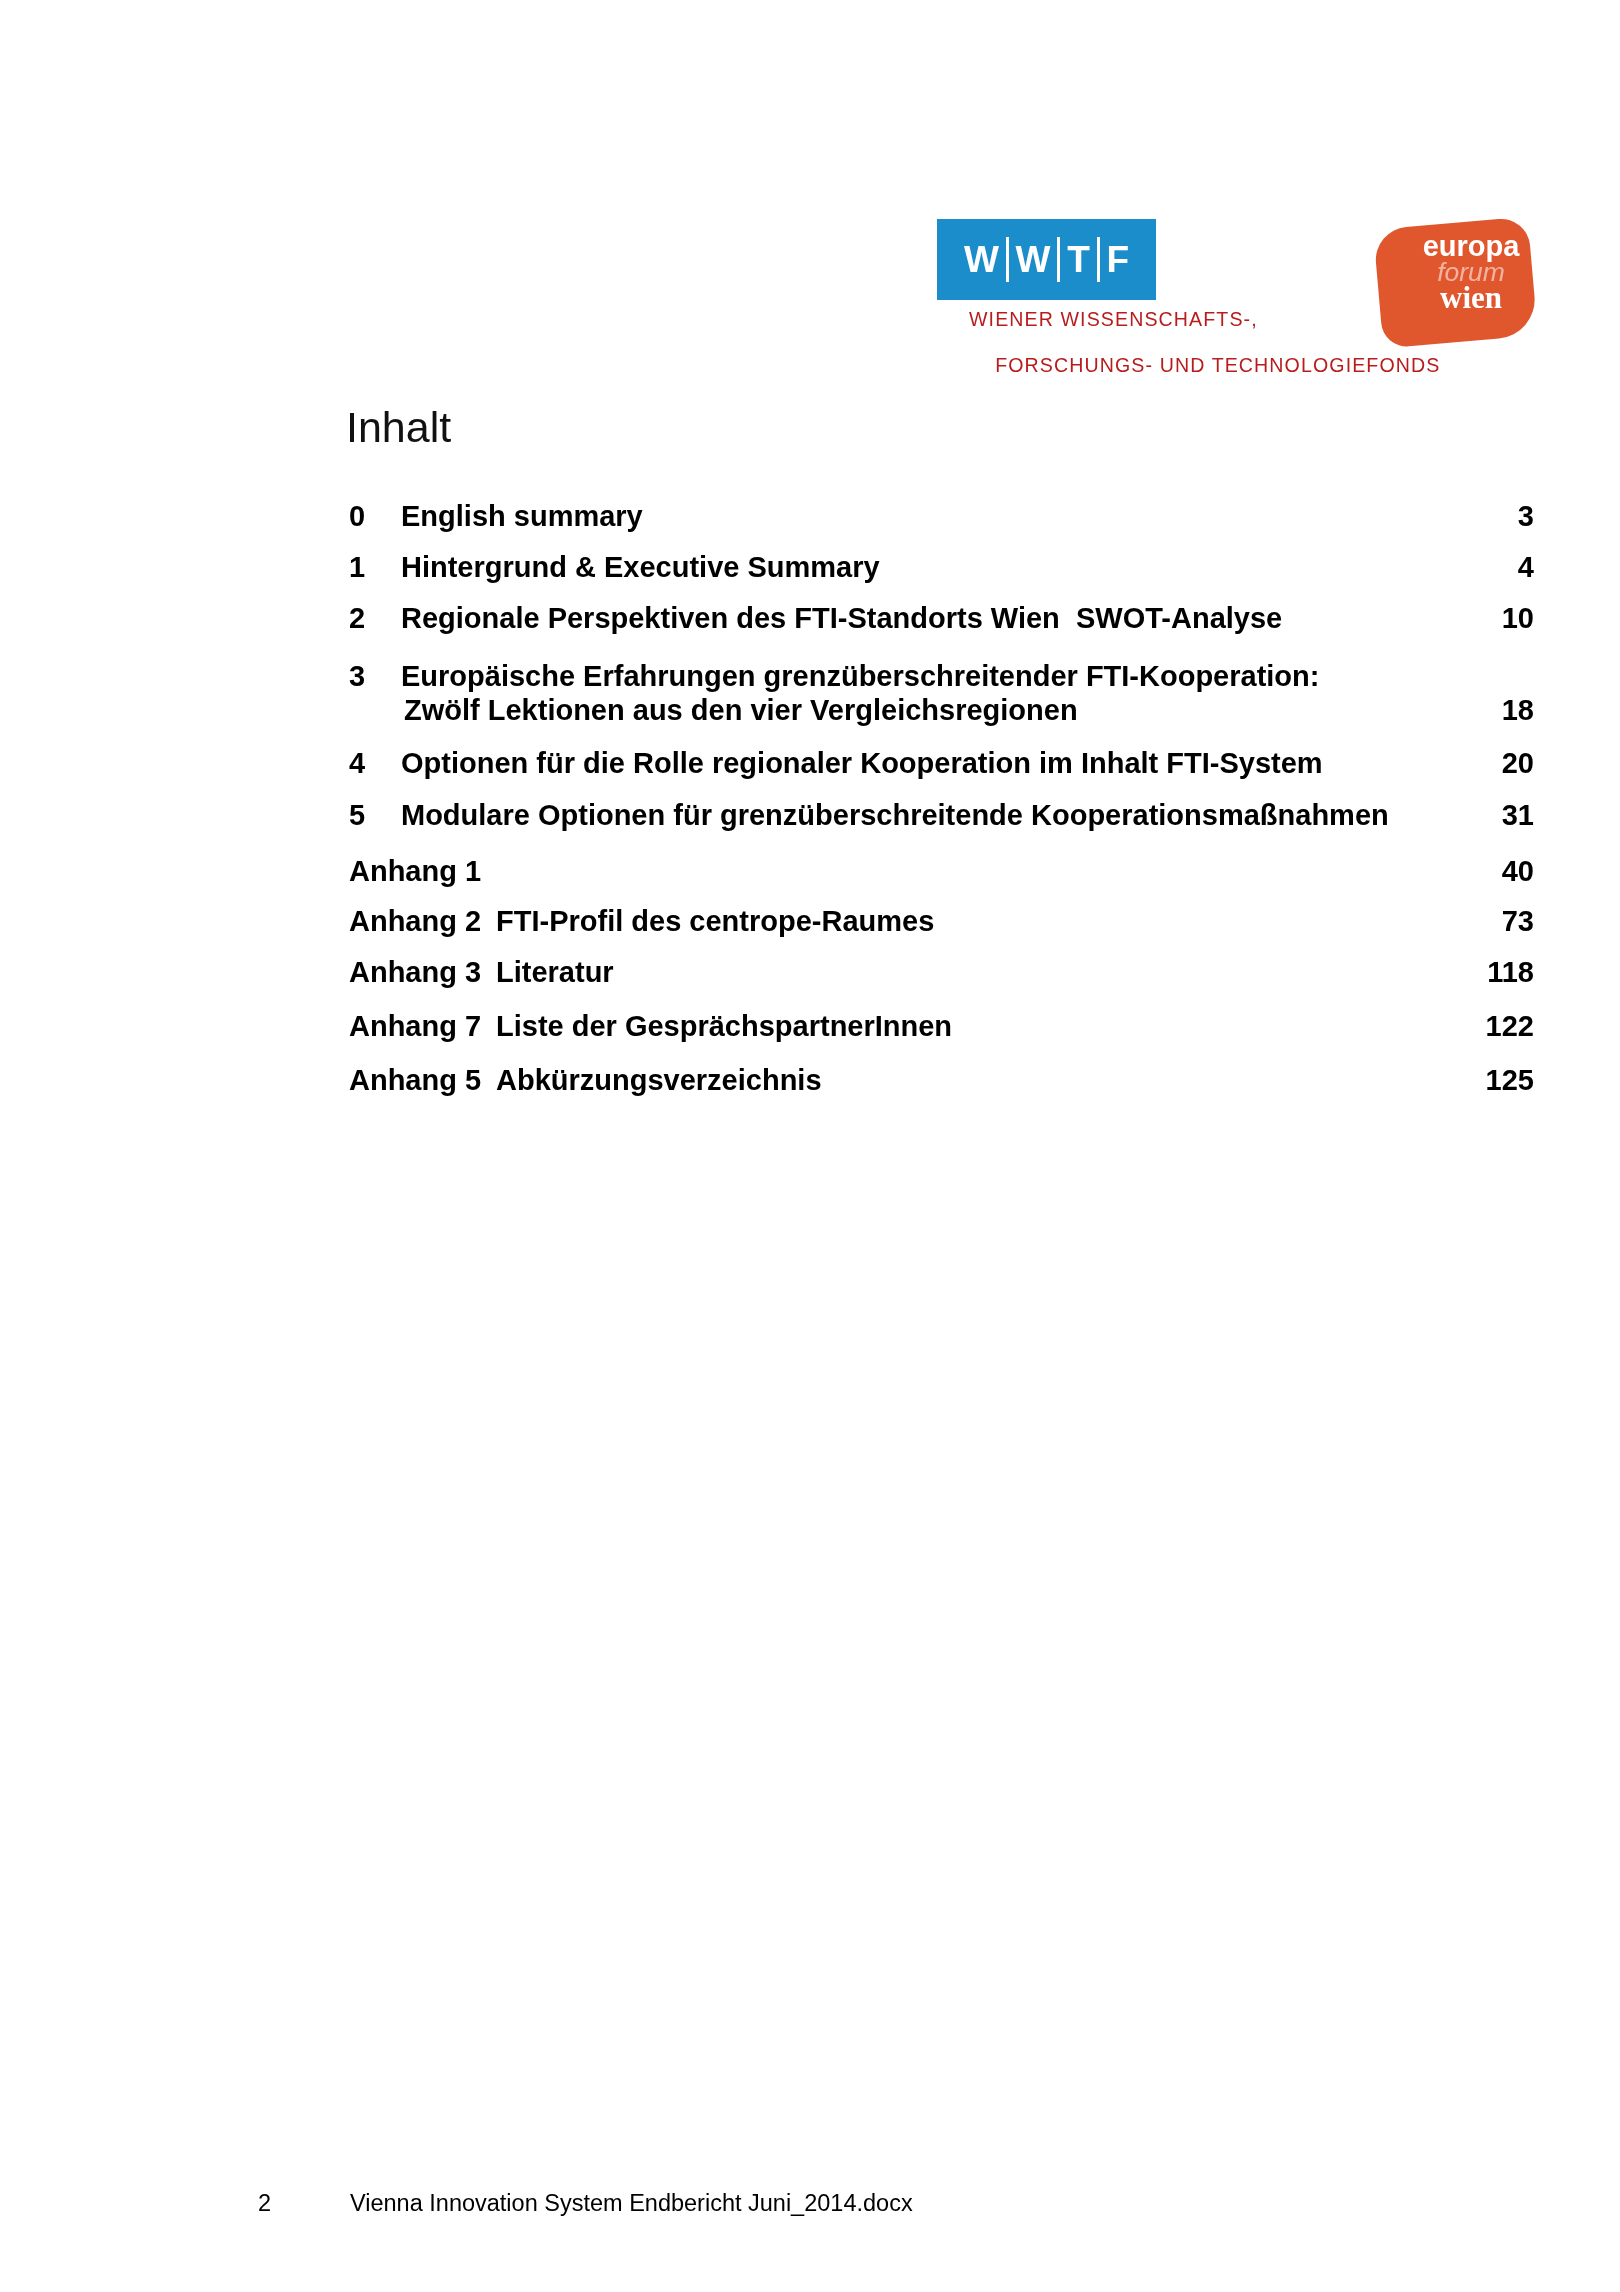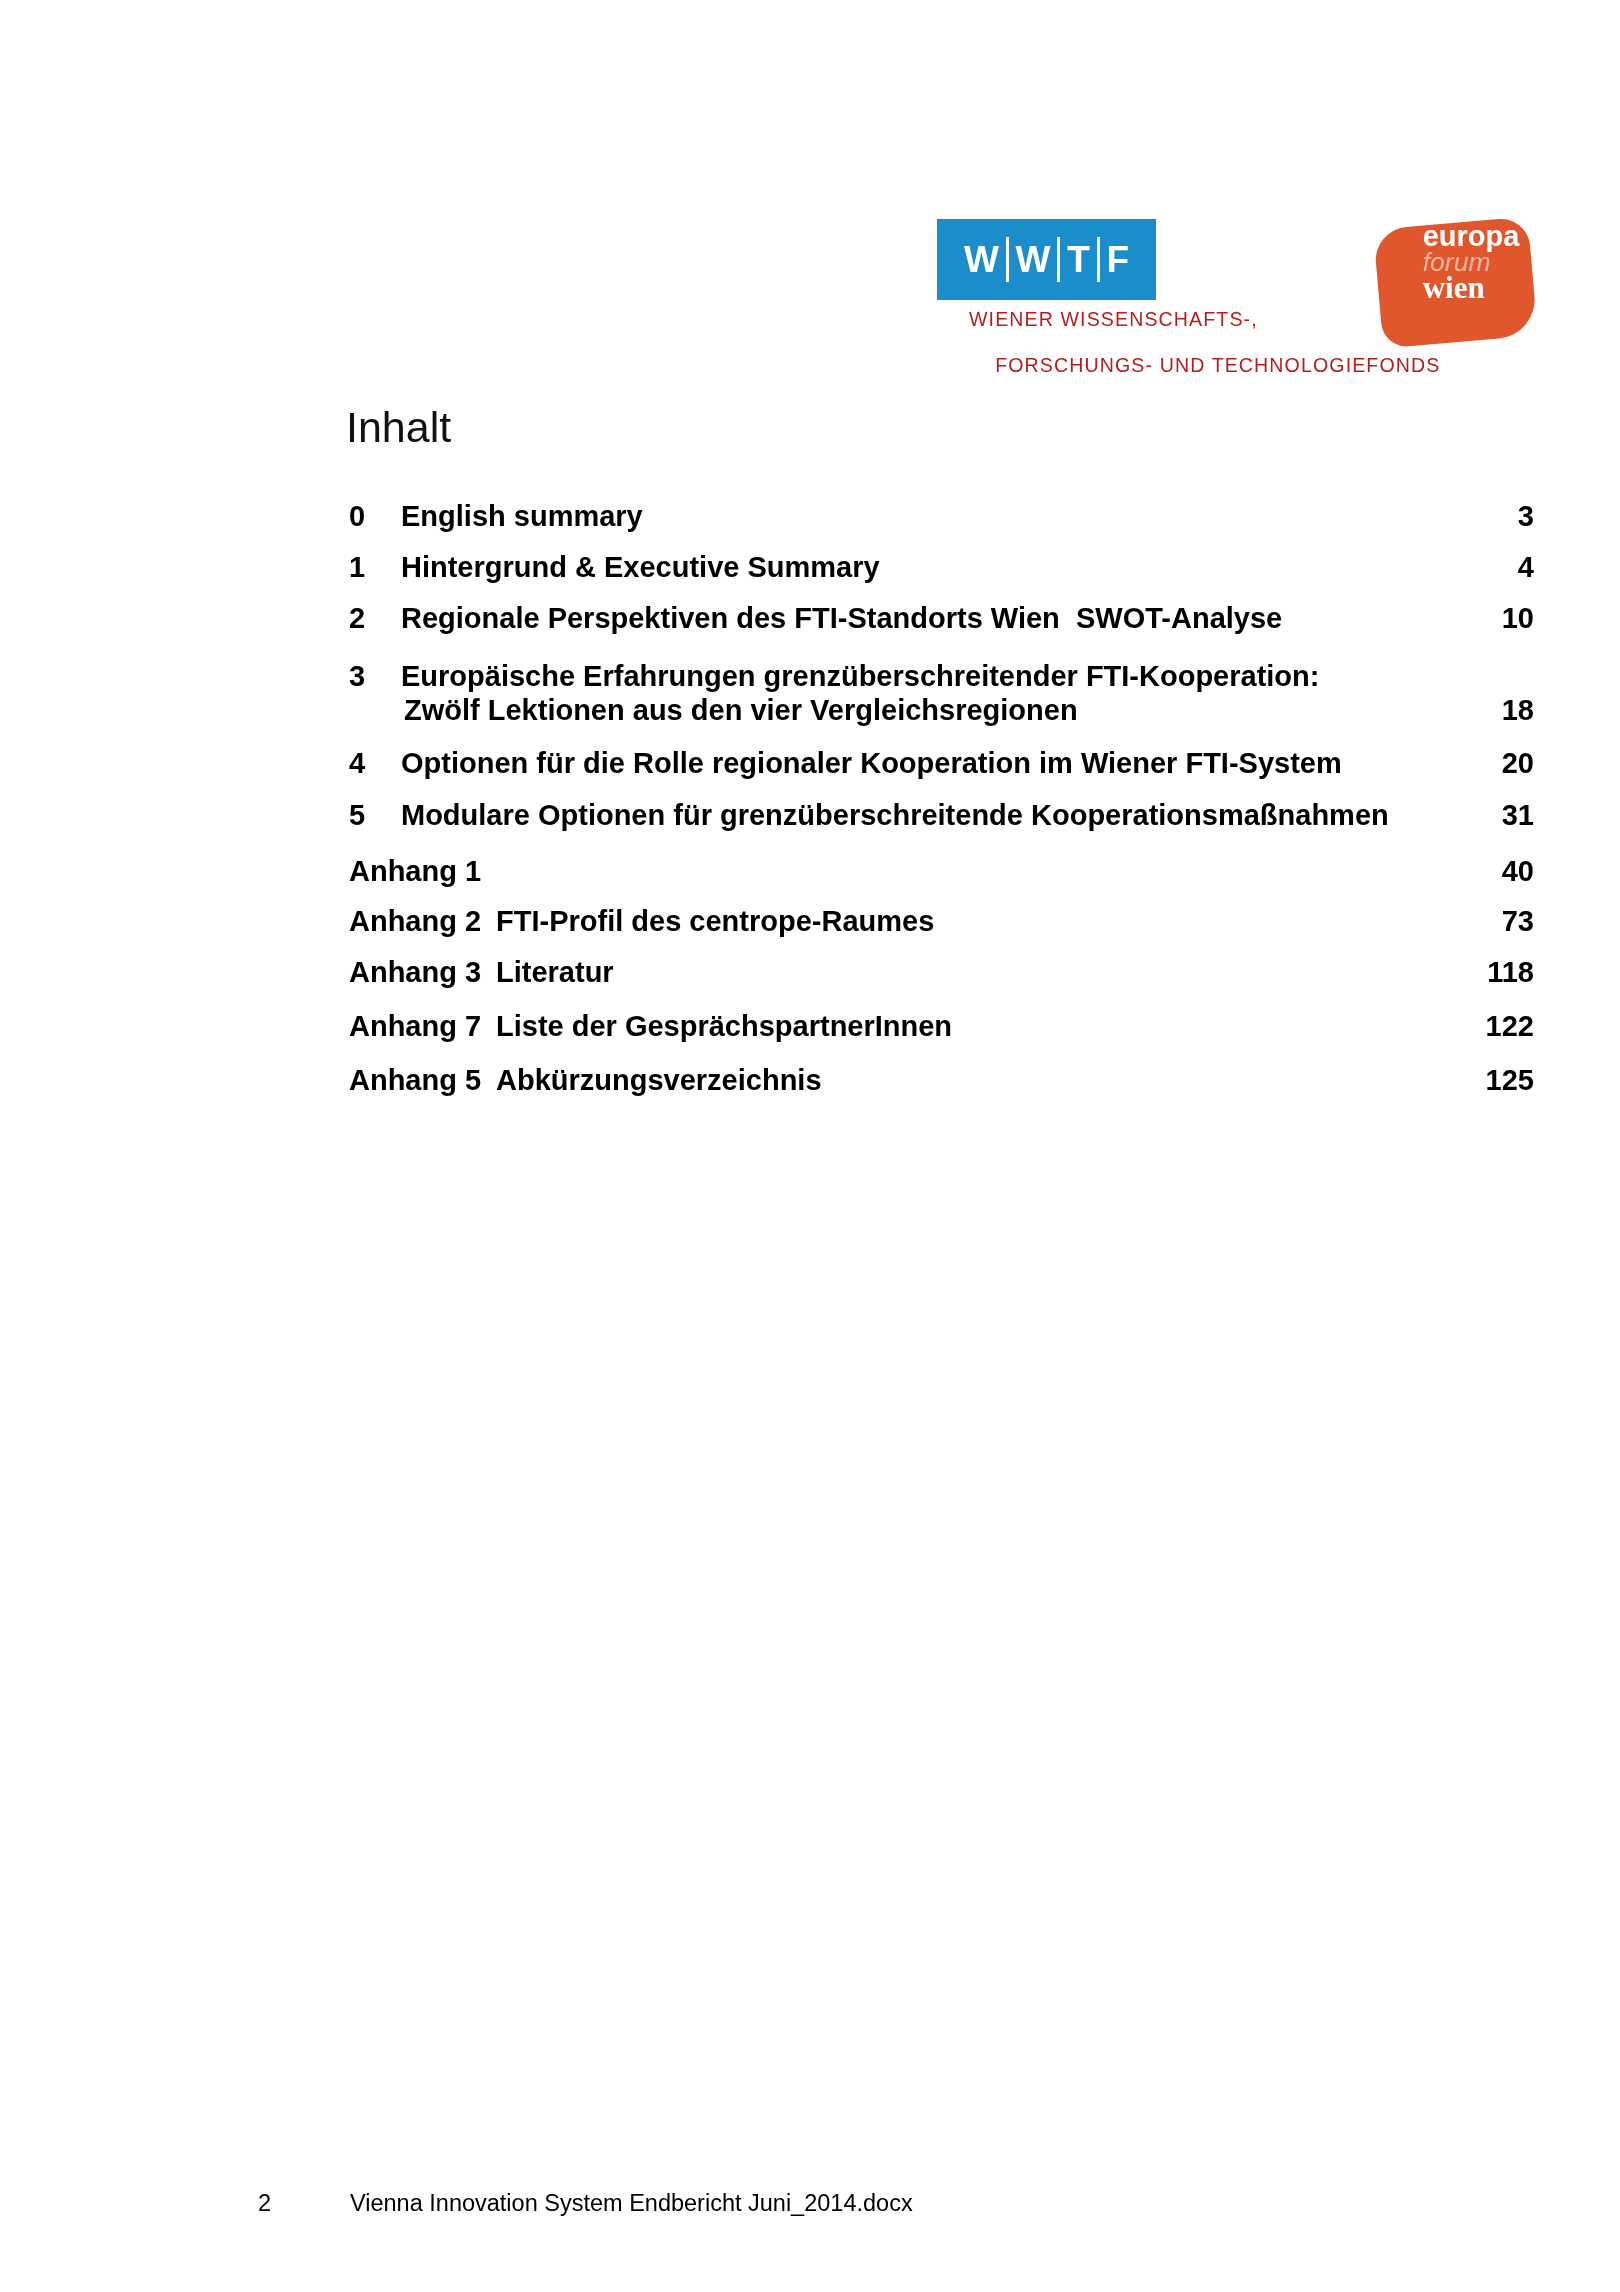--- a/index.html
+++ b/index.html
@@ -35,21 +35,21 @@
   .efw-blob{
     position:absolute;left:1374px;top:218px;width:163px;height:133px;
   }
   .efw-bg{
     position:absolute;left:3.9px;top:4.9px;right:3.9px;bottom:8.8px;
     background:#e0572e;
     border-radius:33px 29px 39px 25.5px;
     transform:rotate(-5deg);
   }
   .efw-text{
-    position:absolute;right:17.6px;top:5px;text-align:left;color:#fff;
+    position:absolute;right:17.6px;top:15px;text-align:center;color:#fff;
   }
   .efw-line1{font-size:29px;font-weight:700;line-height:26.5px;}
   .efw-line2{font-size:26.5px;font-style:italic;font-weight:400;line-height:24.5px;color:rgba(255,255,255,0.55);}
   .efw-line3{font-size:31px;font-weight:700;line-height:28px;font-family:Liberation Serif, serif;}
 
   
   .doc-title{
     position:absolute;left:346px;top:404px;
     font-size:43px;font-weight:400;line-height:1.1;color:#111;margin:0;
   }
@@ -113,21 +113,21 @@
   <div class="toc-row" style="top:658px">
     <span class="toc-num">3</span>
     <span class="toc-label">Europäische Erfahrungen grenzüberschreitender FTI-Kooperation:</span>
   </div>
   <div class="toc-row cont" style="top:692px">
     <span class="toc-label">Zwölf Lektionen aus den vier Vergleichsregionen</span>
     <span class="toc-page">18</span>
   </div>
   <div class="toc-row" style="top:745px">
     <span class="toc-num">4</span>
-    <span class="toc-label">Optionen für die Rolle regionaler Kooperation im Wiener FTI-System</span>
+    <span class="toc-label">Optionen für die Rolle regionaler Kooperation im Inhalt FTI-System</span>
     <span class="toc-page">20</span>
   </div>
   <div class="toc-row" style="top:797px">
     <span class="toc-num">5</span>
     <span class="toc-label">Modulare Optionen für grenzüberschreitende Kooperationsmaßnahmen</span>
     <span class="toc-page">31</span>
   </div>
   <div class="toc-row anhang" style="top:853px">
     <span class="toc-num">Anhang 1</span>
     <span class="toc-page">40</span>

